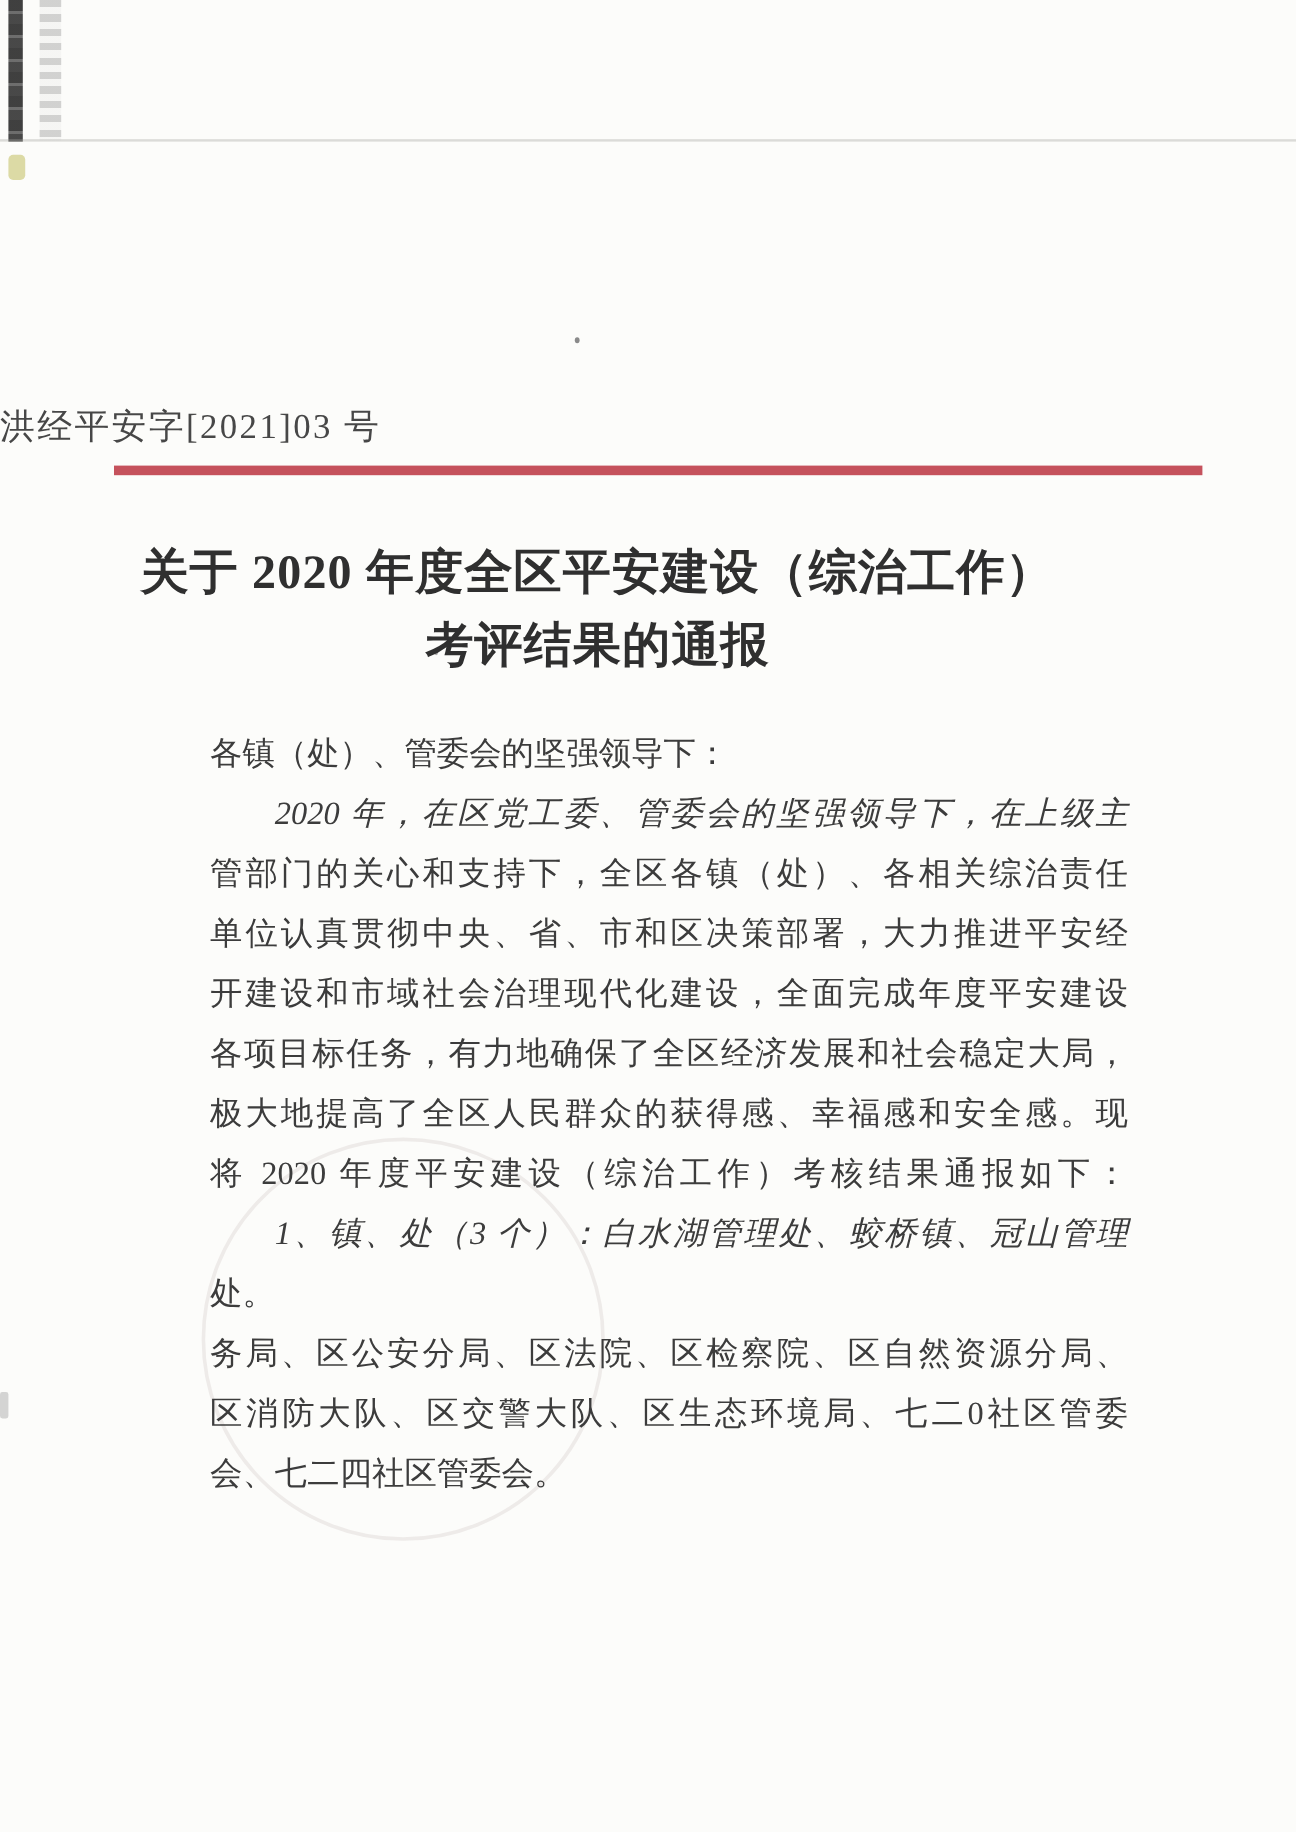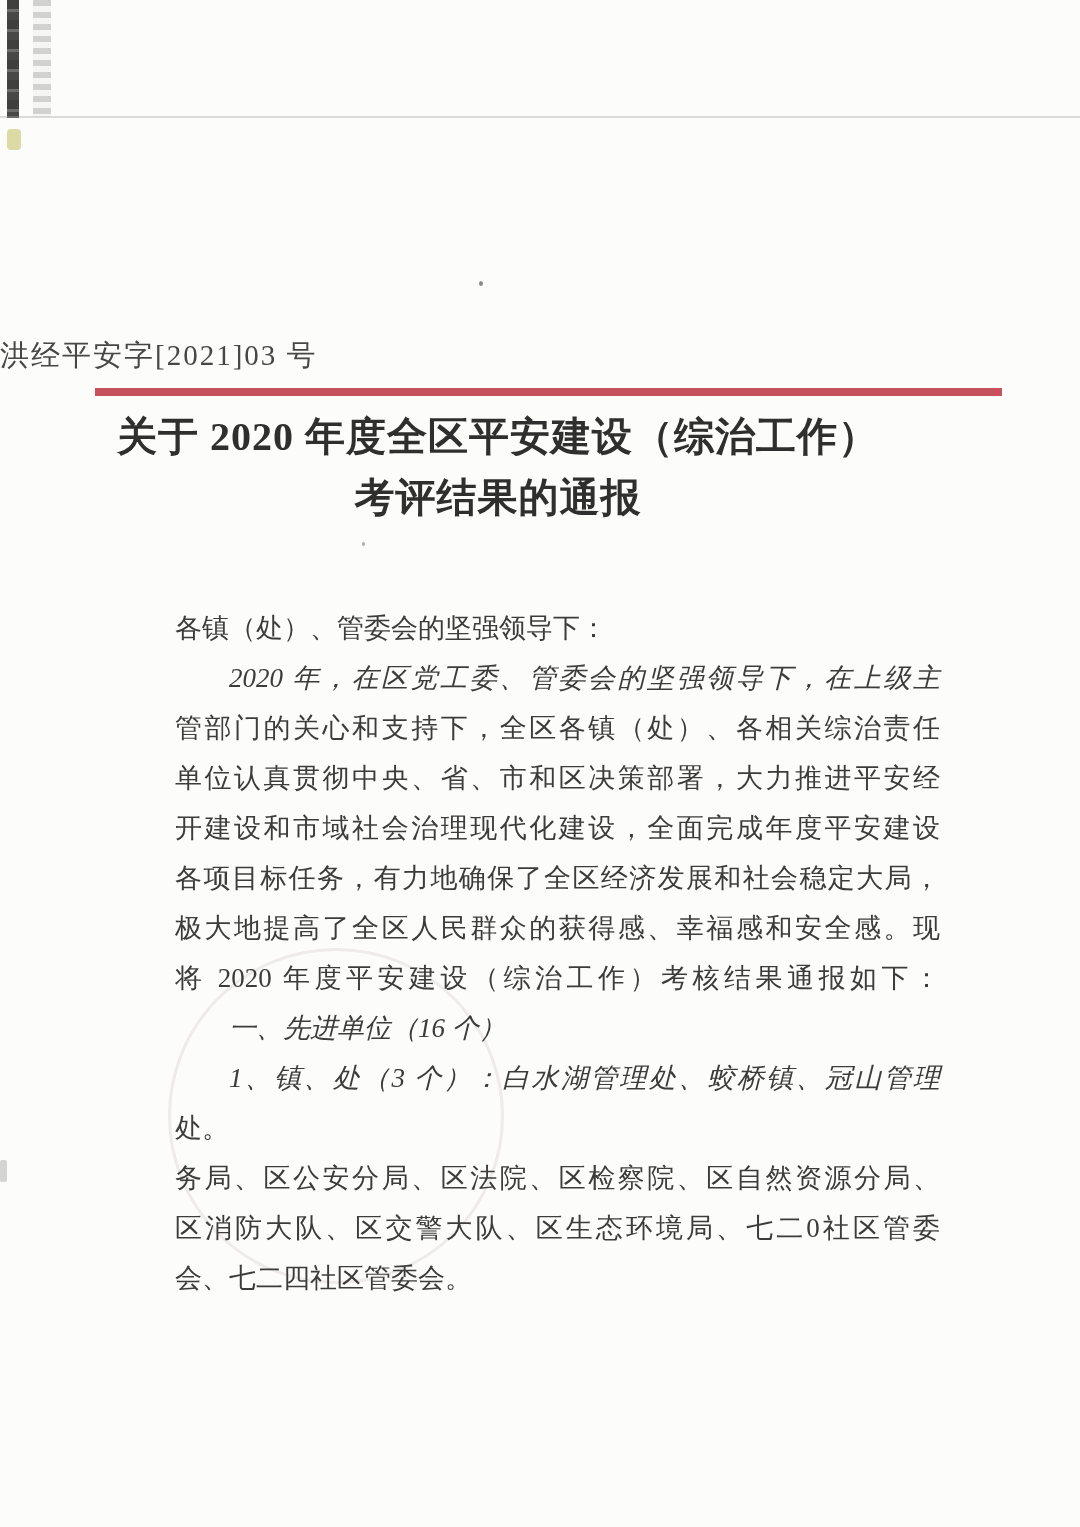--- a/index.html
+++ b/index.html
@@ -59,21 +59,21 @@
     position:absolute;left:0;top:336px;width:1080px;text-align:left;
     font-size:29px;letter-spacing:2px;color:var(--docnum_text);
   }
   
   .red-rule{
     position:absolute;left:95px;top:388px;width:907px;height:8px;
     background:var(--rule_red);
   }
   
   .title{
-    position:absolute;left:0;top:406px;width:996px;text-align:center;
+    position:absolute;left:0;top:446px;width:996px;text-align:center;
     font-size:40px;font-weight:600;color:var(--title_text);
     line-height:61px;letter-spacing:1px;
   }
   
   .body-block{
     position:absolute;left:175px;top:603px;width:765px;
     font-size:27px;color:var(--body_text);line-height:50px;
   }
   .bline{height:50px;text-align:left;}
   .fill{text-align:justify;text-align-last:justify;text-justify:inter-character;}
@@ -105,21 +105,20 @@
 
   <div class="body-block">
     <div class="bline">各镇（处）、管委会的坚强领导下：</div>
     <div class="bline fill indent">2020 年，在区党工委、管委会的坚强领导下，在上级主</div>
     <div class="bline fill">管部门的关心和支持下，全区各镇（处）、各相关综治责任</div>
     <div class="bline fill">单位认真贯彻中央、省、市和区决策部署，大力推进平安经</div>
     <div class="bline fill">开建设和市域社会治理现代化建设，全面完成年度平安建设</div>
     <div class="bline fill">各项目标任务，有力地确保了全区经济发展和社会稳定大局，</div>
     <div class="bline fill">极大地提高了全区人民群众的获得感、幸福感和安全感。现</div>
     <div class="bline fill">将 2020 年度平安建设（综治工作）考核结果通报如下：</div>
-    <div class="bline indent">一、先进单位（16 个）</div>
     <div class="bline fill indent">1、镇、处（3 个）：白水湖管理处、蛟桥镇、冠山管理</div>
     <div class="bline">处。</div>
     <div class="bline fill">务局、区公安分局、区法院、区检察院、区自然资源分局、</div>
     <div class="bline fill">区消防大队、区交警大队、区生态环境局、七二0社区管委</div>
     <div class="bline">会、七二四社区管委会。</div>
   </div>
 
 </div>
 
 </body></html>

